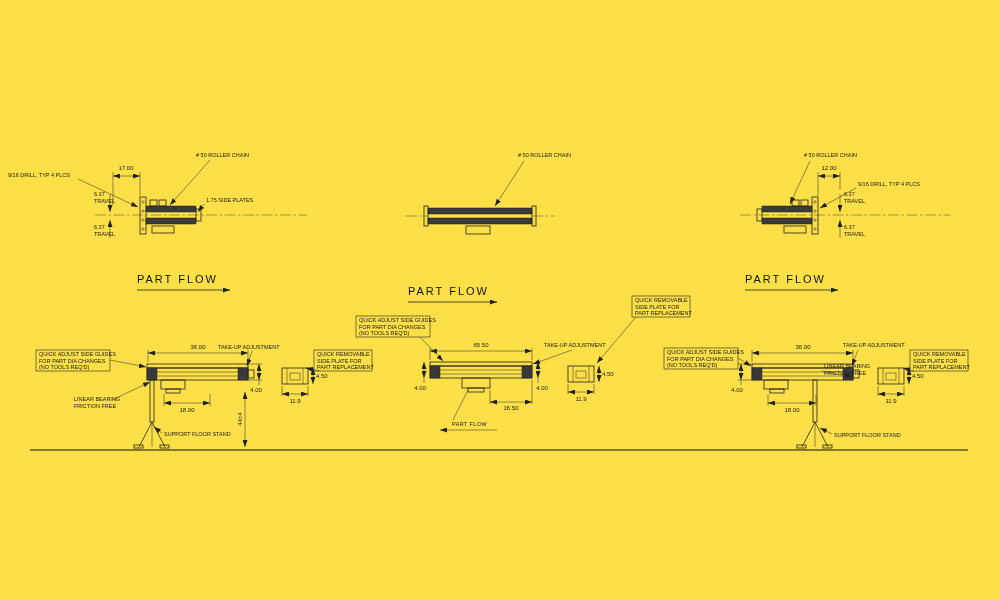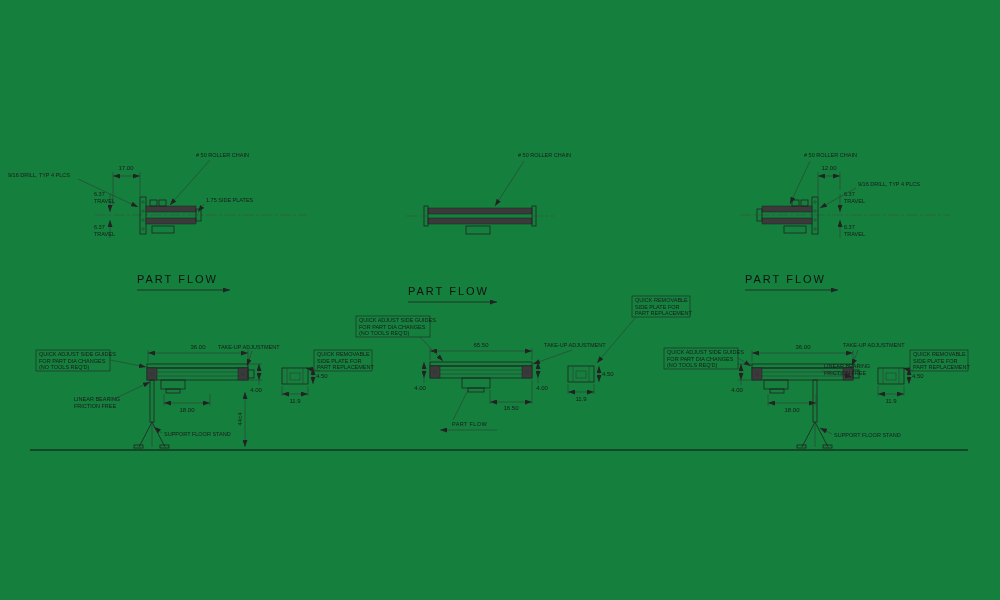--- a/index.html
+++ b/index.html
@@ -1,16 +1,16 @@
 <!DOCTYPE html>
 <html><head>
 <meta charset="utf-8">
 <style>
   html,body{margin:0;padding:0;background:#ffffff;width:1000px;height:600px;overflow:hidden;}
-  .canvas{position:relative;width:1000px;height:600px;background:#15803d;text-align:center;}
+  .canvas{position:relative;width:1000px;height:600px;background:#fde047;text-align:center;}
   svg{position:absolute;left:0;top:0;}
   svg text{font-family:"Liberation Sans",sans-serif;fill:#1a1a1a;stroke:none;}
   .note{font-size:5.5px;}
   .dim{font-size:6px;}
   .flow{font-size:11px;letter-spacing:2px;fill:#111;}
   .tiny{font-size:5.5px;letter-spacing:0.4px;}
   .shape{stroke:#222;stroke-width:0.8;fill:none;}
   .dark{fill:#3a3a3a;stroke:#222;stroke-width:0.5;}
   .thin{stroke:#333;stroke-width:0.55;fill:none;}
   .cl{stroke:#444;stroke-width:0.5;stroke-dasharray:11 2.5 2.5 2.5;fill:none;}

